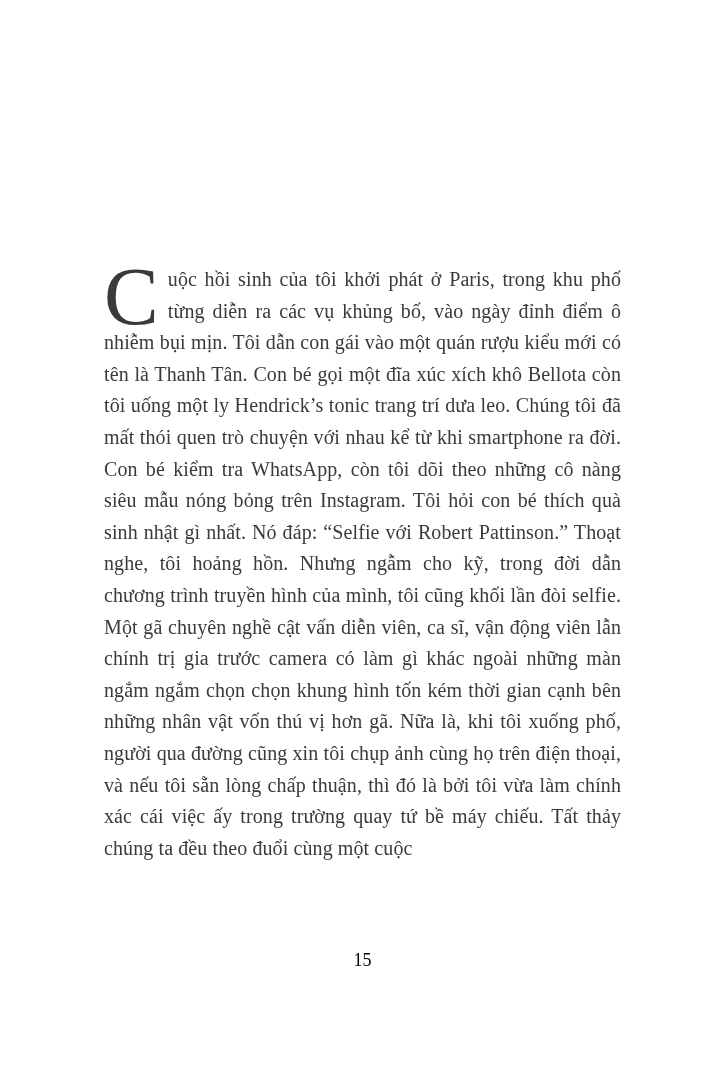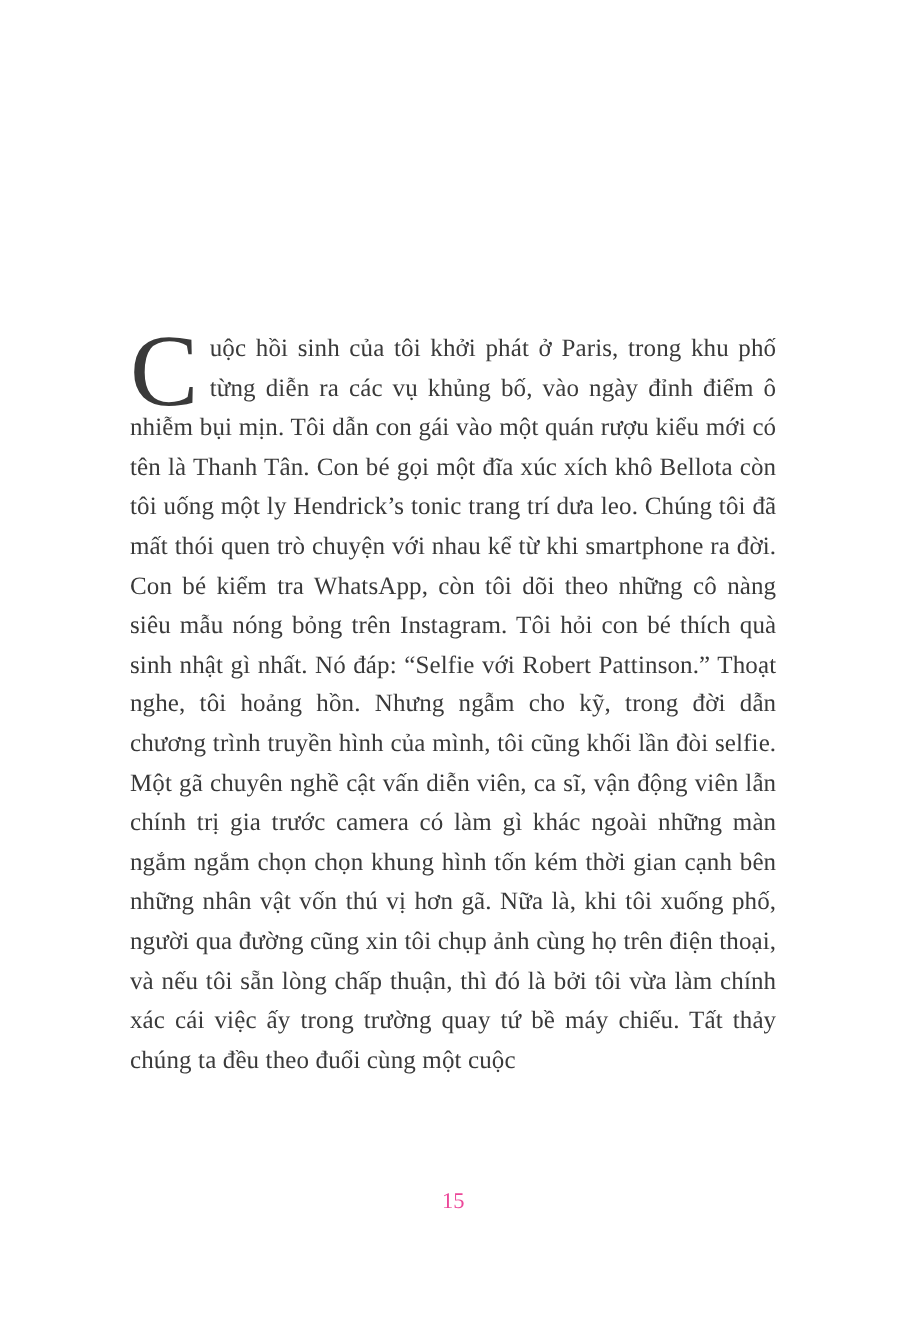--- a/index.html
+++ b/index.html
@@ -35,21 +35,21 @@
     color: #3a3a3a;
     font-weight: 400;
   }
   .page-number {
     position: absolute;
     top: 950px;
     left: 0;
     width: 725px;
     text-align: center;
     font-size: 18px;
-    color: #ec4899;
+    color: #000000;
   }
 </style>
 </head>
 <body>
 
 <div class="book-page">
 
   <div class="text-block">
     <span class="drop-cap">C</span><span>uộc hồi sinh của tôi khởi phát ở Paris, trong khu phố từng diễn ra các vụ khủng bố, vào ngày đỉnh điểm ô nhiễm bụi mịn. Tôi dẫn con gái vào một quán rượu kiểu mới có tên là Thanh Tân. Con bé gọi một đĩa xúc xích khô Bellota còn tôi uống một ly Hendrick’s tonic trang trí dưa leo. Chúng tôi đã mất thói quen trò chuyện với nhau kể từ khi smartphone ra đời. Con bé kiểm tra WhatsApp, còn tôi dõi theo những cô nàng siêu mẫu nóng bỏng trên Instagram. Tôi hỏi con bé thích quà sinh nhật gì nhất. Nó đáp: “Selfie với Robert Pattinson.” Thoạt nghe, tôi hoảng hồn. Nhưng ngẫm cho kỹ, trong đời dẫn chương trình truyền hình của mình, tôi cũng khối lần đòi selfie. Một gã chuyên nghề cật vấn diễn viên, ca sĩ, vận động viên lẫn chính trị gia trước camera có làm gì khác ngoài những màn ngắm ngắm chọn chọn khung hình tốn kém thời gian cạnh bên những nhân vật vốn thú vị hơn gã. Nữa là, khi tôi xuống phố, người qua đường cũng xin tôi chụp ảnh cùng họ trên điện thoại, và nếu tôi sẵn lòng chấp thuận, thì đó là bởi tôi vừa làm chính xác cái việc ấy trong trường quay tứ bề máy chiếu. Tất thảy chúng ta đều theo đuổi cùng một cuộc</span>
   </div>

